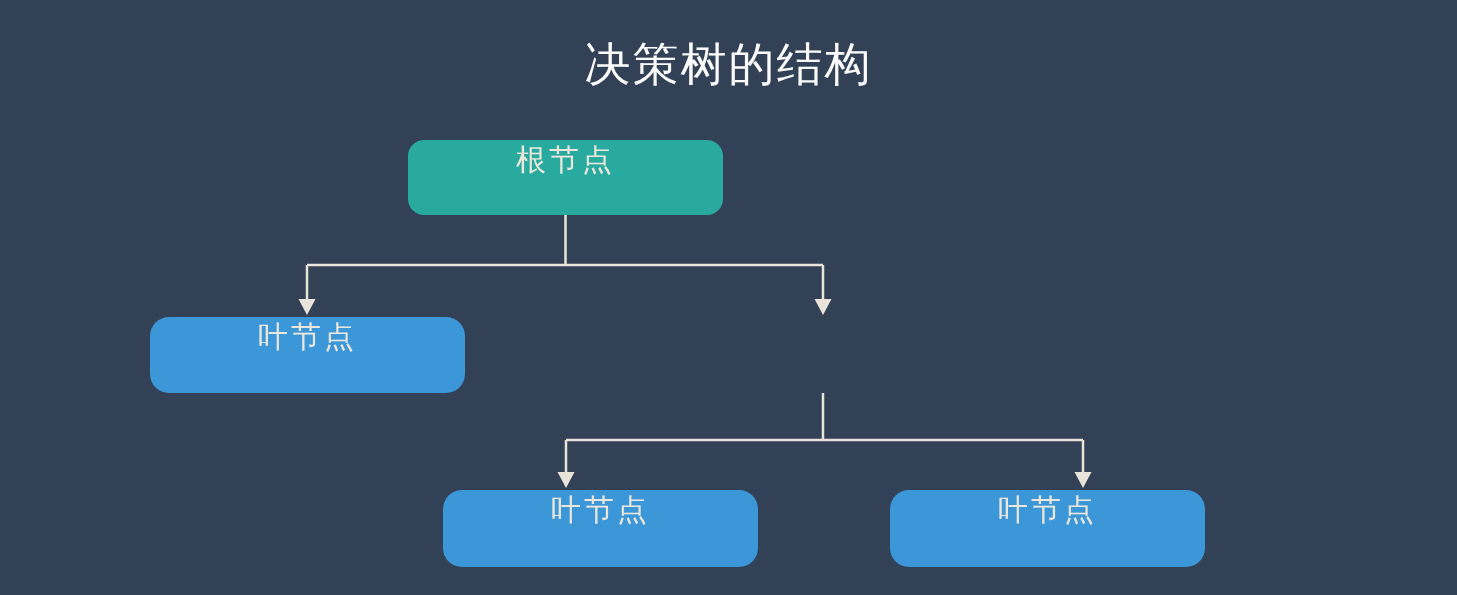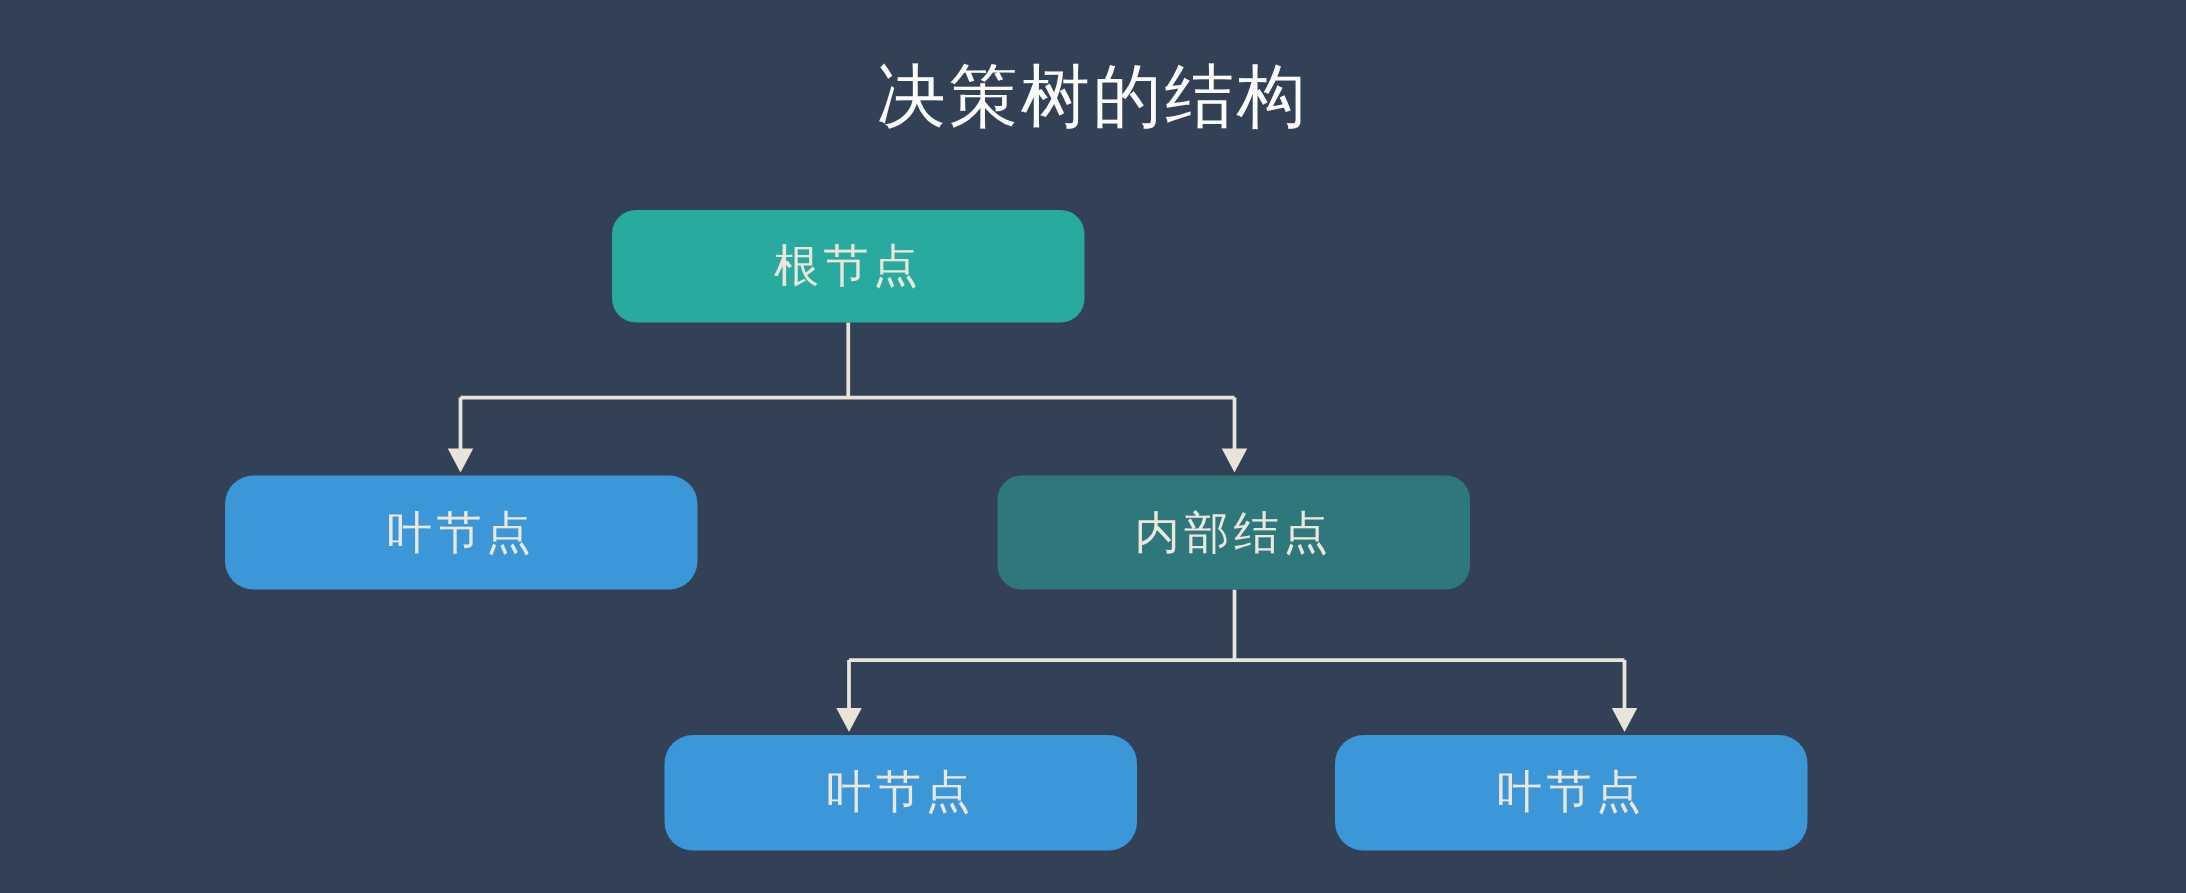--- a/index.html
+++ b/index.html
@@ -35,21 +35,20 @@
     letter-spacing: 2px;
   }
   .connector-layer {
     position: absolute;
     top: 0; left: 0;
     width: 1457px; height: 595px;
   }
   .node {
     position: absolute;
     display: flex;
-    align-items: center;
     justify-content: center;
     border-radius: 16px;
     color: var(--node_text);
     font-size: 30px;
     letter-spacing: 3px;
   }
   .node-root     { left: 408px; top: 140px; width: 315px; height: 75px; background: var(--root); }
   .node-leaf     { background: var(--leaf); border-radius: 19px; }
   .node-internal { left: 665px; top: 317px; width: 315px; height: 76px; background: var(--internal); }
   .node-leaf-left         { left: 150px; top: 317px; width: 315px; height: 76px; }
@@ -93,23 +92,20 @@
   </svg>
 
   <div class="node node-root">
     <span>根节点</span>
   </div>
 
   <div class="node node-leaf node-leaf-left">
     <span>叶节点</span>
   </div>
 
-  <div class="node node-internal">
-    <span>内部结点</span>
-  </div>
 
   <div class="node node-leaf node-leaf-bottom-left">
     <span>叶节点</span>
   </div>
 
   <div class="node node-leaf node-leaf-bottom-right">
     <span>叶节点</span>
   </div>
 
 </div>

